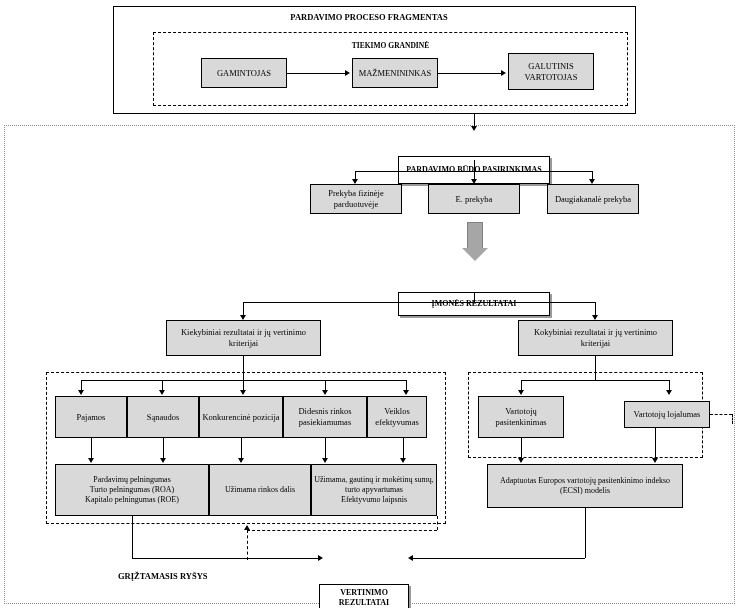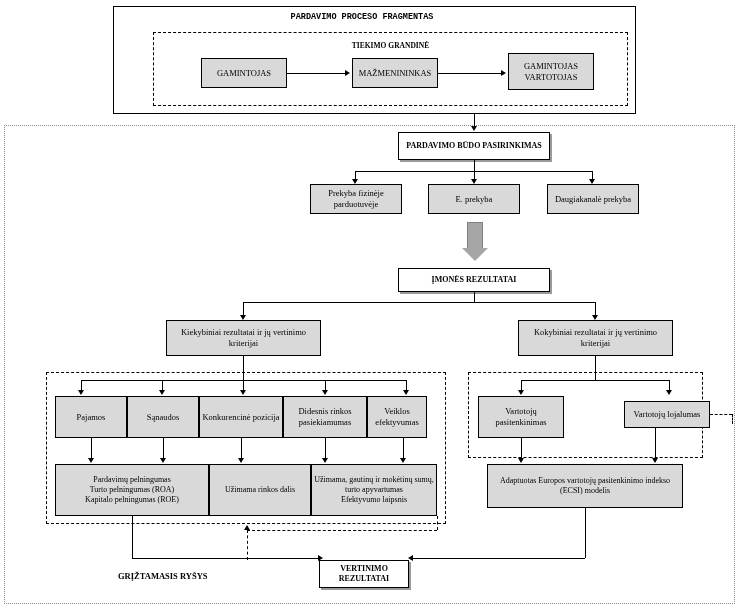--- a/index.html
+++ b/index.html
@@ -120,43 +120,44 @@
     border-right: 13px solid transparent;
     border-top: 13px solid #a6a6a6;
   }
   .outer-frame {
     position: absolute;
     box-sizing: border-box;
     border: 1px solid #000000;
   }
   .shadowbox {
     box-shadow: 2px 2px 0 #9a9a9a;
+    margin-top: 24px;
   }
 </style>
 </head>
 <body>
 
 <div id="canvas">
 
   <div class="dotted" style="left:4px; top:125px; width:731px; height:479px;"></div>
 
   <div class="outer-frame" style="left:113px; top:6px; width:523px; height:108px;"></div>
-  <div class="label bold" style="left:118px; top:12px; width:488px;font-family:Liberation Mono, monospace;">PARDAVIMO PROCESO FRAGMENTAS</div>
+  <div class="label bold" style="left:125px; top:12px; width:488px;">PARDAVIMO PROCESO FRAGMENTAS</div>
 
   <div class="dashed" style="left:153px; top:32px; width:475px; height:74px;"></div>
   <div class="label" style="left:153px; top:41px; width:475px; font-size:7.5px; font-weight:bold;">TIEKIMO GRANDINĖ</div>
 
   <div class="box" style="left:352px; top:58px; width:86px; height:30px;">
     <span>MAŽMENININKAS</span>
   </div>
   <div class="box" style="left:201px; top:58px; width:86px; height:30px;">
     <span>GAMINTOJAS</span>
   </div>
   <div class="box" style="left:508px; top:53px; width:86px; height:37px;">
-    <span>GAMINTOJAS VARTOTOJAS</span>
+    <span>GALUTINIS VARTOTOJAS</span>
   </div>
 
   <div class="hline" style="left:287px; top:73px; width:58px;"></div>
   <div class="arrow-right" style="left:345px; top:69.5px;"></div>
   <div class="hline" style="left:438px; top:73px; width:63px;"></div>
   <div class="arrow-right" style="left:501px; top:69.5px;"></div>
 
   <div class="vline" style="left:474px; top:114px; height:13px;"></div>
   <div class="arrow-down" style="left:470.5px; top:126px;"></div>
 

